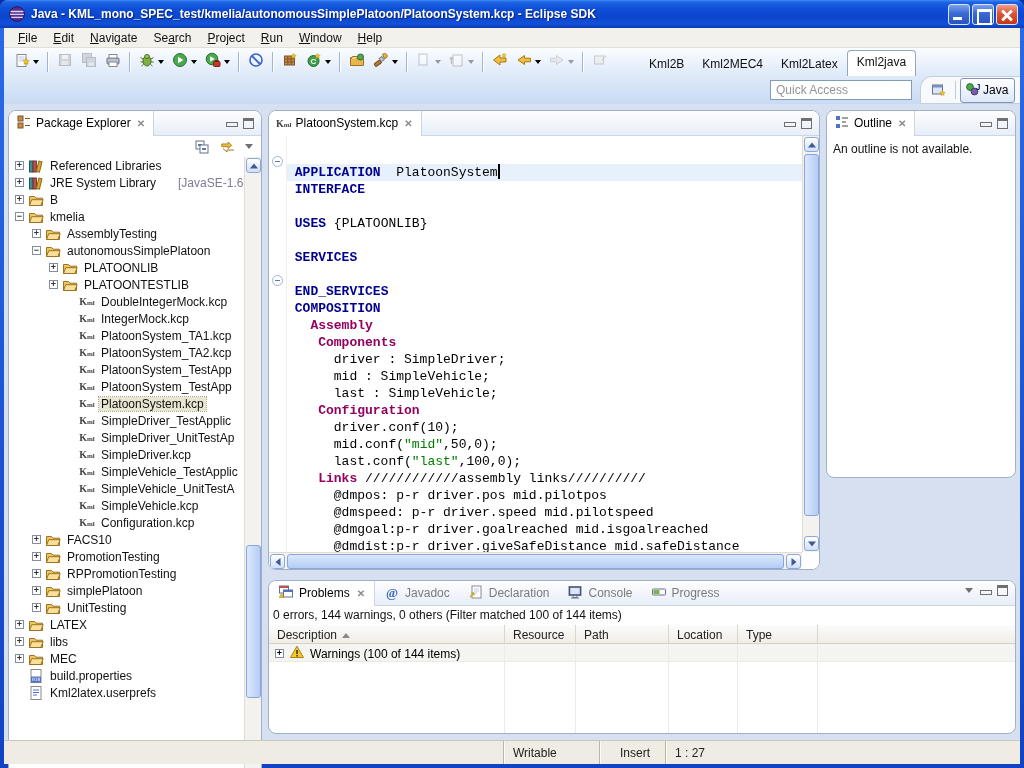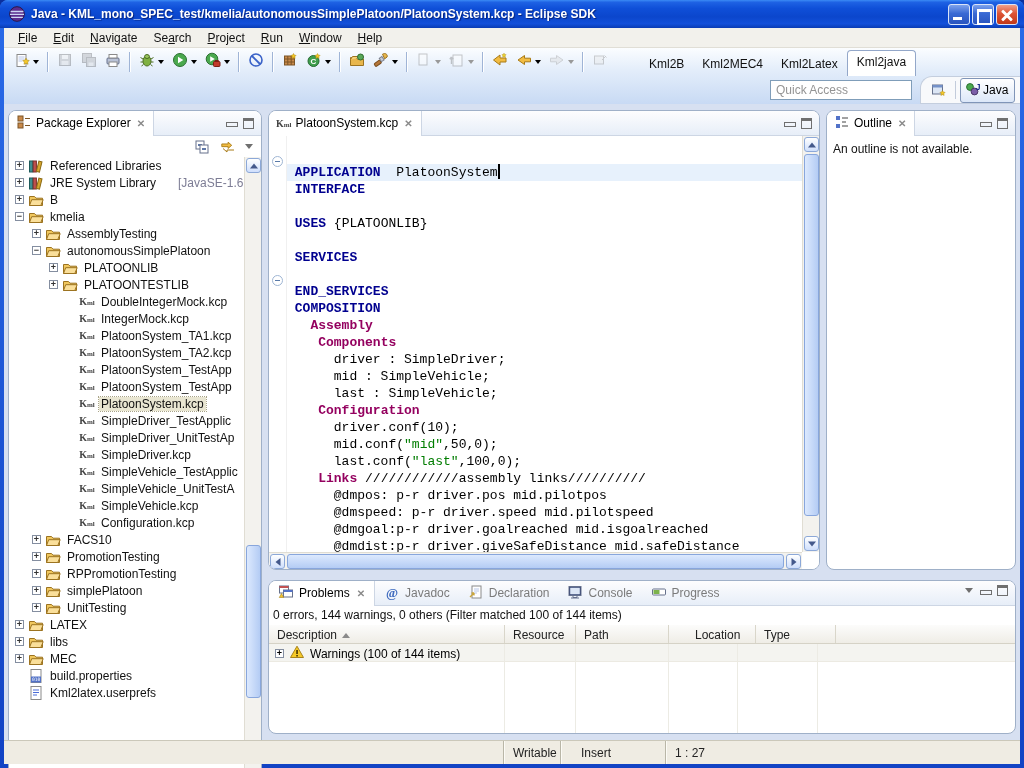--- a/index.html
+++ b/index.html
@@ -766,21 +766,21 @@
             <span class="arr left"></span>
           </span>
         <span class="sb-btn" style="right:1px; top:1px;">
             <span class="arr right"></span>
           </span>
         <span class="sb-thumb h" style="top:1px; height:15px; left:18px; right:18px;"></span>
       </div>
     </div>
   </div>
 
-  <div class="panel" style="left:826px; top:110px; width:190px; height:460px;">
+  <div class="panel" style="left:826px; top:110px; width:190px; height:368px;">
     <div class="phead">
       <div class="vtab">
         <span id="outlineIcon"><svg width="16" height="16" viewBox="0 0 16 16">
               <rect x="2" y="2" width="4" height="4" fill="#5272c8"></rect>
               <rect x="2" y="10" width="4" height="4" fill="#5272c8"></rect>
               <path d="M8 4h6M8 8h4M8 12h6" stroke="#444"></path>
             </svg></span>
         <span class="lbl">Outline</span>
         <span class="closex">✕</span>
       </div>
@@ -846,21 +846,21 @@
           <div class="pth" style="width: 236px;">
             <span>Description</span>
             <span class="sort-up"></span>
           </div>
           <div class="pth" style="width: 71px;">
             <span>Resource</span>
           </div>
           <div class="pth" style="width: 93px;">
             <span>Path</span>
           </div>
-          <div class="pth" style="width: 69px; margin-left: 18px;">
+          <div class="pth" style="width: 69px;">
             <span>Location</span>
           </div>
           <div class="pth" style="width: 80px;">
             <span>Type</span>
           </div>
         </div>
         <div class="prow first">
           <div class="pc" style="width: 236px;">
             <div class="warnrow">
               <span class="exp" style="width: 9px; height: 9px; border: 1px solid rgb(132, 142, 160); background: rgb(255, 255, 255); font: bold 9px / 7px sans-serif; text-align: center; display: inline-block;">+</span>
@@ -903,16 +903,16 @@
           <div class="pc" style="width: 71px;"></div>
           <div class="pc" style="width: 93px;"></div>
           <div class="pc" style="width: 69px;"></div>
           <div class="pc" style="width: 80px;"></div>
         </div>
       </div>
   </div>
 
   <div class="statusbar">
     <span class="st-cell" style="left:499px; width:84px;">Writable</span>
-    <span class="st-cell" style="left:556px; width:78px;padding-left:20px;">Insert</span>
+    <span class="st-cell" style="left:595px; width:78px;padding-left:20px;">Insert</span>
     <span class="st-cell" style="left:661px; width:94px;">1 : 27</span>
   </div>
 </div>
 
 </body></html>

